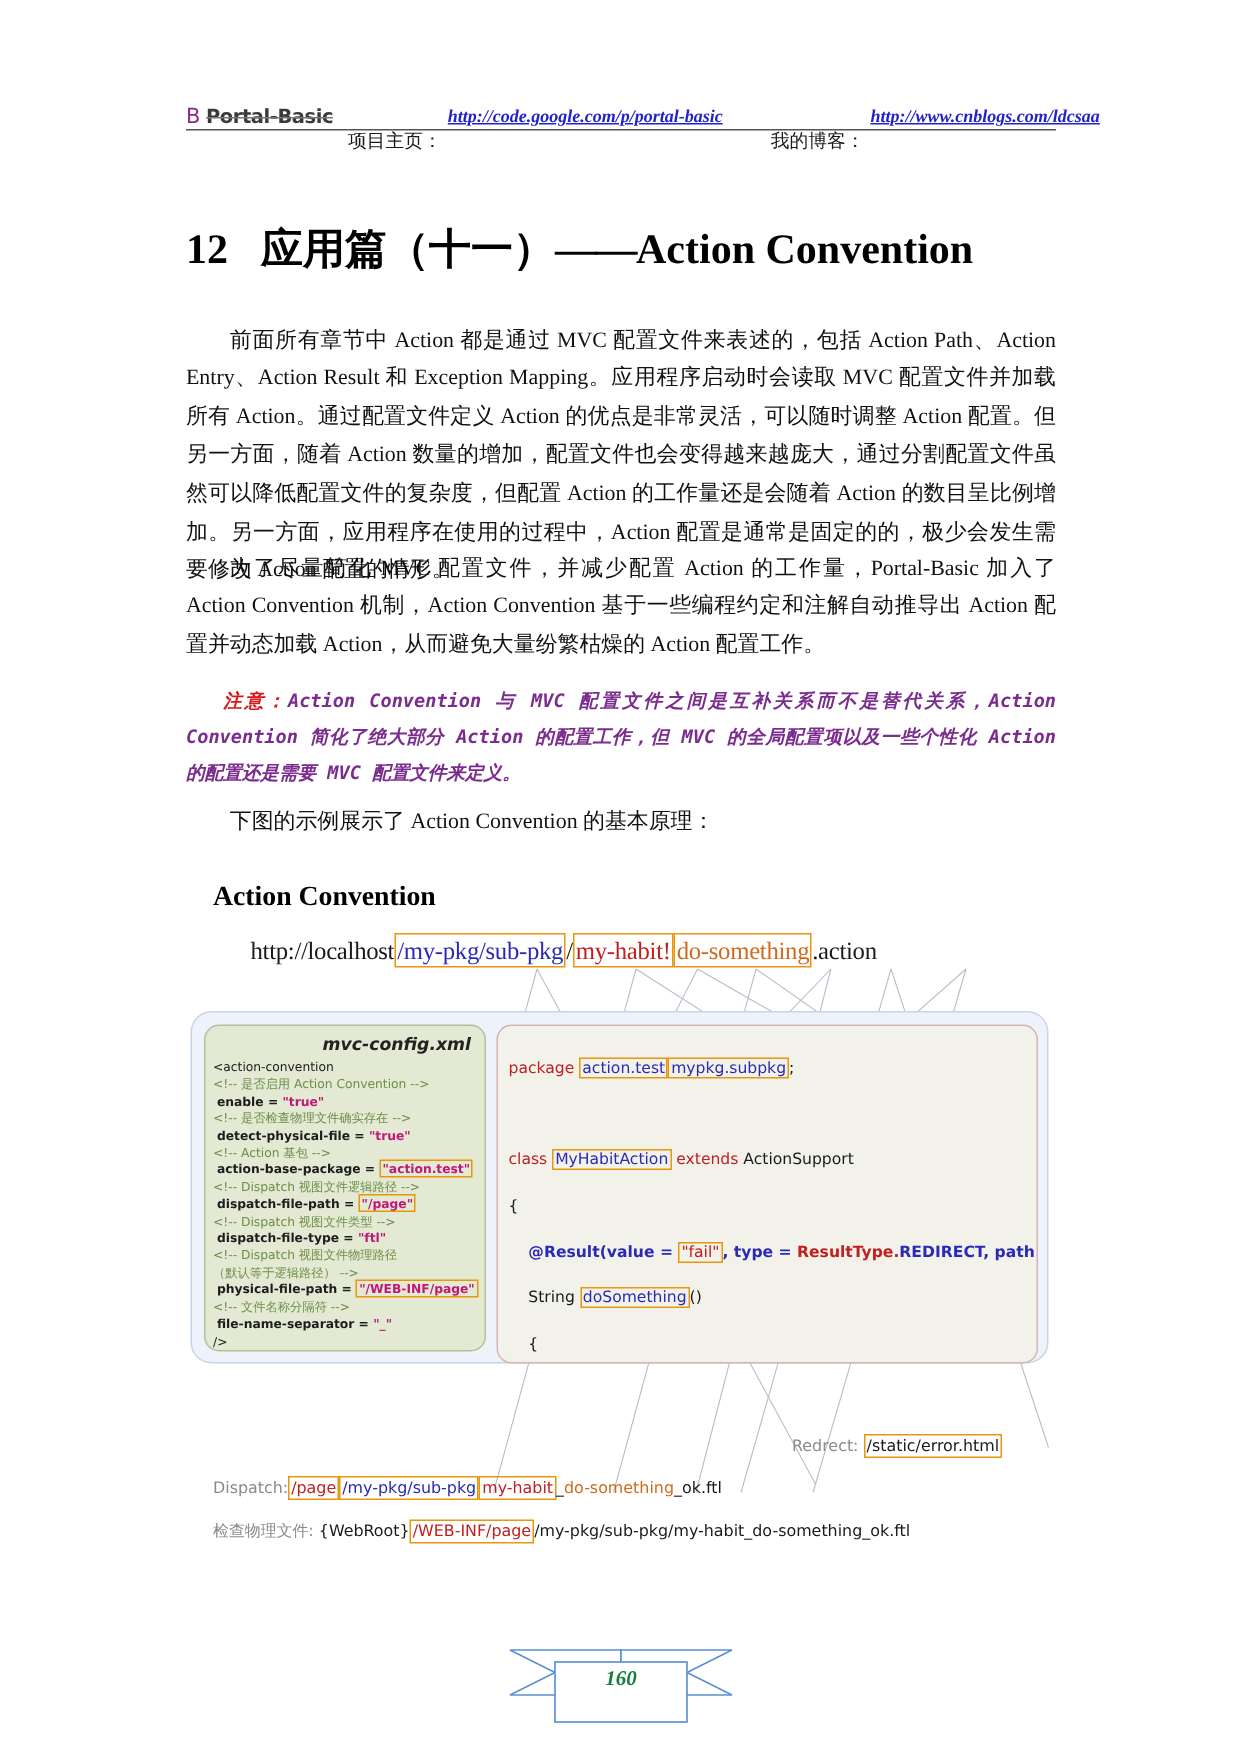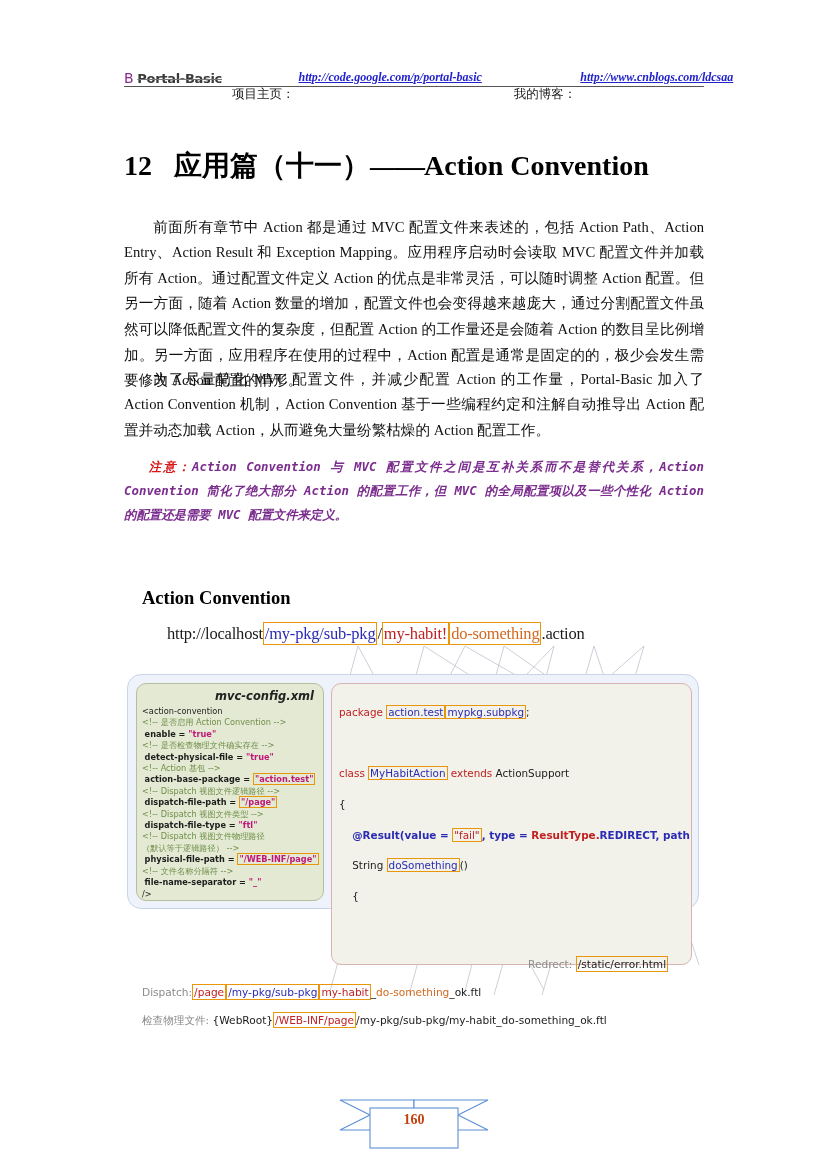--- a/index.html
+++ b/index.html
@@ -160,21 +160,21 @@
   }
   .panel-xml {
     left: 8px; top: 8px;
     width: 188px; height: 218px;
     background: #e3e9d2;
     border: 1px solid #b6bf9b;
     overflow: hidden;
   }
   .panel-java {
     left: 203px; top: 8px;
-    width: 361px; height: 282px;
+    width: 361px; height: 226px;
     background: #f2f2eb;
     border: 1px solid #d8b3b3;
     overflow: hidden;
   }
   .panel-caption {
     font-family: "DejaVu Sans", sans-serif;
     font-style: italic;
     font-weight: bold;
     font-size: 11.5px;
     color: #222;
@@ -230,22 +230,23 @@
     width: 580px;
     height: 62px;
   }
   .pgnum {
     position: absolute;
     left: 0; top: 0;
     width: 580px;
     text-align: center;
     font-size: 14px;
     font-weight: bold;
+    font-style: italic;
     font-family: "Liberation Serif", serif;
-    color: #c2410c;
+    color: #15803d;
     line-height: 56px;
   }
 </style>
 </head>
 <body>
 
 <div class="page">
   <div class="content">
 
     <svg class="lines">
@@ -281,20 +282,21 @@
 
     <h1 class="chapter">
       <span class="num">12</span><span>应用篇（十一）</span><span class="dash">——</span><span>Action Convention</span>
     </h1>
 
     <p class="para indent" style="top:200px;">前面所有章节中 Action 都是通过 MVC 配置文件来表述的，包括 Action Path、Action Entry、Action Result 和 Exception Mapping。应用程序启动时会读取 MVC 配置文件并加载所有 Action。通过配置文件定义 Action 的优点是非常灵活，可以随时调整 Action 配置。但另一方面，随着 Action 数量的增加，配置文件也会变得越来越庞大，通过分割配置文件虽然可以降低配置文件的复杂度，但配置 Action 的工作量还是会随着 Action 的数目呈比例增加。另一方面，应用程序在使用的过程中，Action 配置是通常是固定的的，极少会发生需要修改 Action 配置的情形。</p>
     <p class="para indent" style="top:352px;">为了尽量简化 MVC 配置文件，并减少配置 Action 的工作量，Portal-Basic 加入了 Action Convention 机制，Action Convention 基于一些编程约定和注解自动推导出 Action 配置并动态加载 Action，从而避免大量纷繁枯燥的 Action 配置工作。</p>
 
     <p class="notice" style="top:443px;"><span class="alert">注意：</span><span>Action Convention 与 MVC 配置文件之间是互补关系而不是替代关系，Action Convention 简化了绝大部分 Action 的配置工作，但 MVC 的全局配置项以及一些个性化 Action 的配置还是需要 MVC 配置文件来定义。</span></p>
 
+    <p class="para indent" style="top:521px;">下图的示例展示了 Action Convention 的基本原理：</p>
 
     <div class="fig-title">Action Convention</div>
 
     <div class="url-line">
       <span>http://localhost</span><span class="hl c-blue">/my-pkg/sub-pkg</span><span>/</span><span class="hl c-red">my-habit!</span><span class="hl c-orange">do-something</span><span>.action</span>
     </div>
 
     <div class="diagram">
 
       <div class="panel panel-xml">

